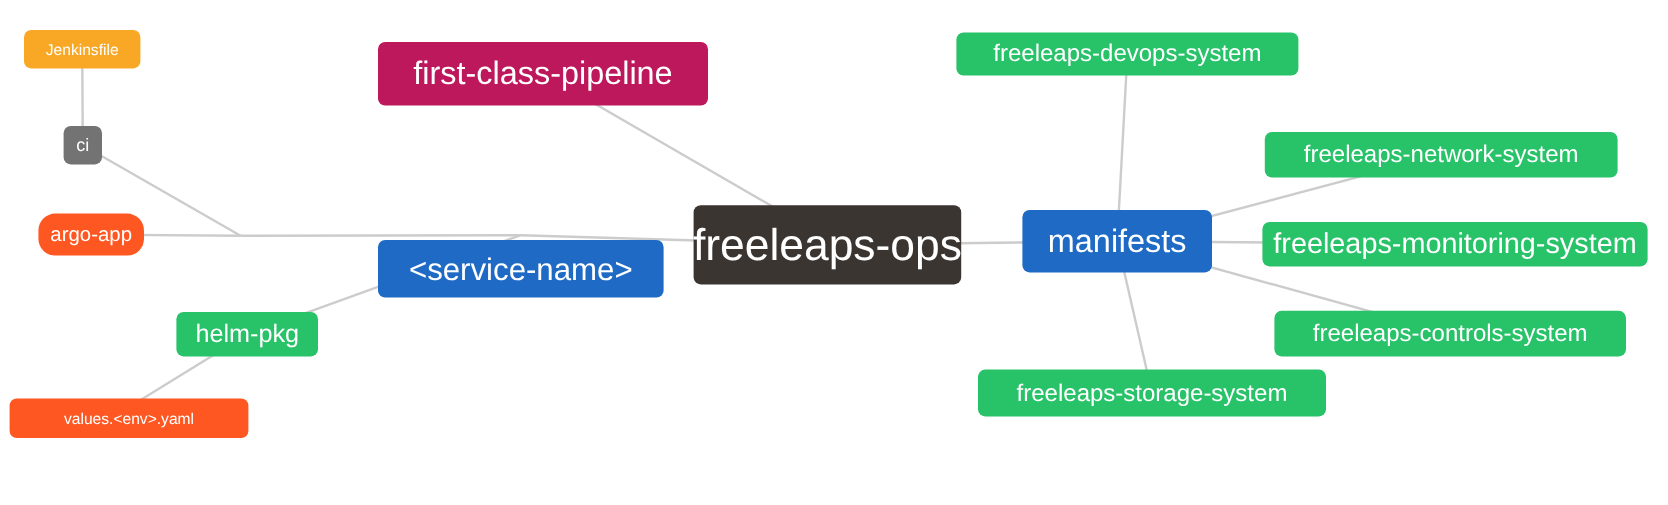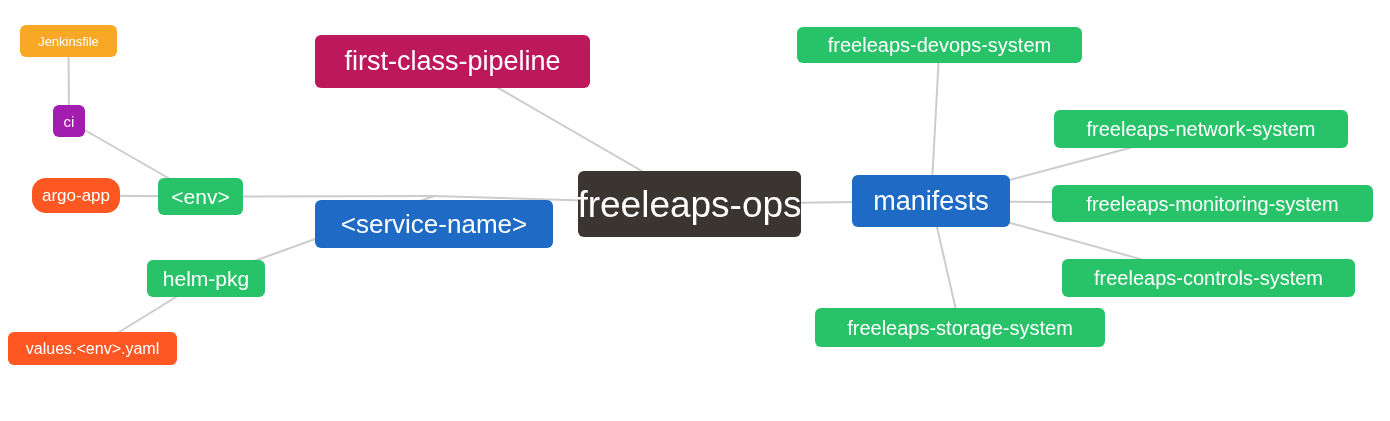--- a/index.html
+++ b/index.html
@@ -41,25 +41,24 @@
       <line x1="1201" y1="129" x2="931" y2="201" stroke="#cccccc" stroke-width="2"></line>
       <line x1="1212.5" y1="203.5" x2="931" y2="201" stroke="#cccccc" stroke-width="2"></line>
       <line x1="1208.5" y1="278" x2="931" y2="201" stroke="#cccccc" stroke-width="2"></line>
       <line x1="960" y1="327.5" x2="931" y2="201" stroke="#cccccc" stroke-width="2"></line>
     </svg>
   <div class="node-layer">
       <div class="node" style="left: 578px; top: 171px; width: 223px; height: 66px; font-size: 37px; background: rgb(59, 53, 49); color: rgb(255, 255, 255);">freeleaps-ops</div>
       <div class="node" style="left: 315px; top: 35px; width: 275px; height: 53px; font-size: 27px; background: #be185d; color: rgb(255, 255, 255);">first-class-pipeline</div>
       <div class="node" style="left: 315px; top: 172px; width: 238px; height: 48px; font-size: 26px; background: rgb(30, 106, 196); color: rgb(255, 255, 255); margin-top: 28px;">&lt;service-name&gt;</div>
       <div class="node" style="left: 852px; top: 175px; width: 158px; height: 52px; font-size: 27px; background: rgb(30, 106, 196); color: rgb(255, 255, 255);">manifests</div>
-      <div class="node" style="left: 158px; top: 178px; width: 85px; height: 37px; font-size: 21px; background: rgb(40, 194, 105); color: rgb(255, 255, 255);">&lt;env&gt;</div>
       <div class="node" style="left: 147px; top: 260px; width: 118px; height: 37px; font-size: 21px; background: rgb(40, 194, 105); color: rgb(255, 255, 255);">helm-pkg</div>
-      <div class="node" style="left: 53px; top: 105px; width: 32px; height: 32px; font-size: 15px; background: #a21caf; color: rgb(255, 255, 255);">ci</div>
+      <div class="node" style="left: 53px; top: 105px; width: 32px; height: 32px; font-size: 15px; background: #737373; color: rgb(255, 255, 255);">ci</div>
       <div class="node" style="left: 32px; top: 178px; width: 88px; height: 35px; font-size: 17px; background: rgb(255, 87, 34); color: rgb(255, 255, 255); border-radius: 14px;">argo-app</div>
-      <div class="node" style="left: 8px; top: 332px; width: 169px; height: 33px; font-size: 16px; background: rgb(255, 87, 34); color: rgb(255, 255, 255);">values.&lt;env&gt;.yaml</div>
+      <div class="node" style="left: 8px; top: 332px; width: 199px; height: 33px; font-size: 13px; background: rgb(255, 87, 34); color: rgb(255, 255, 255);">values.&lt;env&gt;.yaml</div>
       <div class="node" style="left: 20px; top: 25px; width: 97px; height: 32px; font-size: 13px; background: rgb(249, 168, 37); color: rgb(255, 255, 255);">Jenkinsfile</div>
       <div class="node" style="left: 797px; top: 27px; width: 285px; height: 36px; font-size: 20px; background: rgb(40, 194, 105); color: rgb(255, 255, 255);">freeleaps-devops-system</div>
       <div class="node" style="left: 1054px; top: 110px; width: 294px; height: 38px; font-size: 20px; background: rgb(40, 194, 105); color: rgb(255, 255, 255);">freeleaps-network-system</div>
-      <div class="node" style="left: 1052px; top: 185px; width: 321px; height: 37px; font-size: 20px; background: rgb(40, 194, 105); color: rgb(255, 255, 255);">freeleaps-monitoring-system</div>
+      <div class="node" style="left: 1052px; top: 185px; width: 321px; height: 37px; font-size: 24px; background: rgb(40, 194, 105); color: rgb(255, 255, 255);">freeleaps-monitoring-system</div>
       <div class="node" style="left: 1062px; top: 259px; width: 293px; height: 38px; font-size: 20px; background: rgb(40, 194, 105); color: rgb(255, 255, 255);">freeleaps-controls-system</div>
       <div class="node" style="left: 815px; top: 308px; width: 290px; height: 39px; font-size: 20px; background: rgb(40, 194, 105); color: rgb(255, 255, 255);">freeleaps-storage-system</div>
     </div>
 </div>
 
 </body></html>

